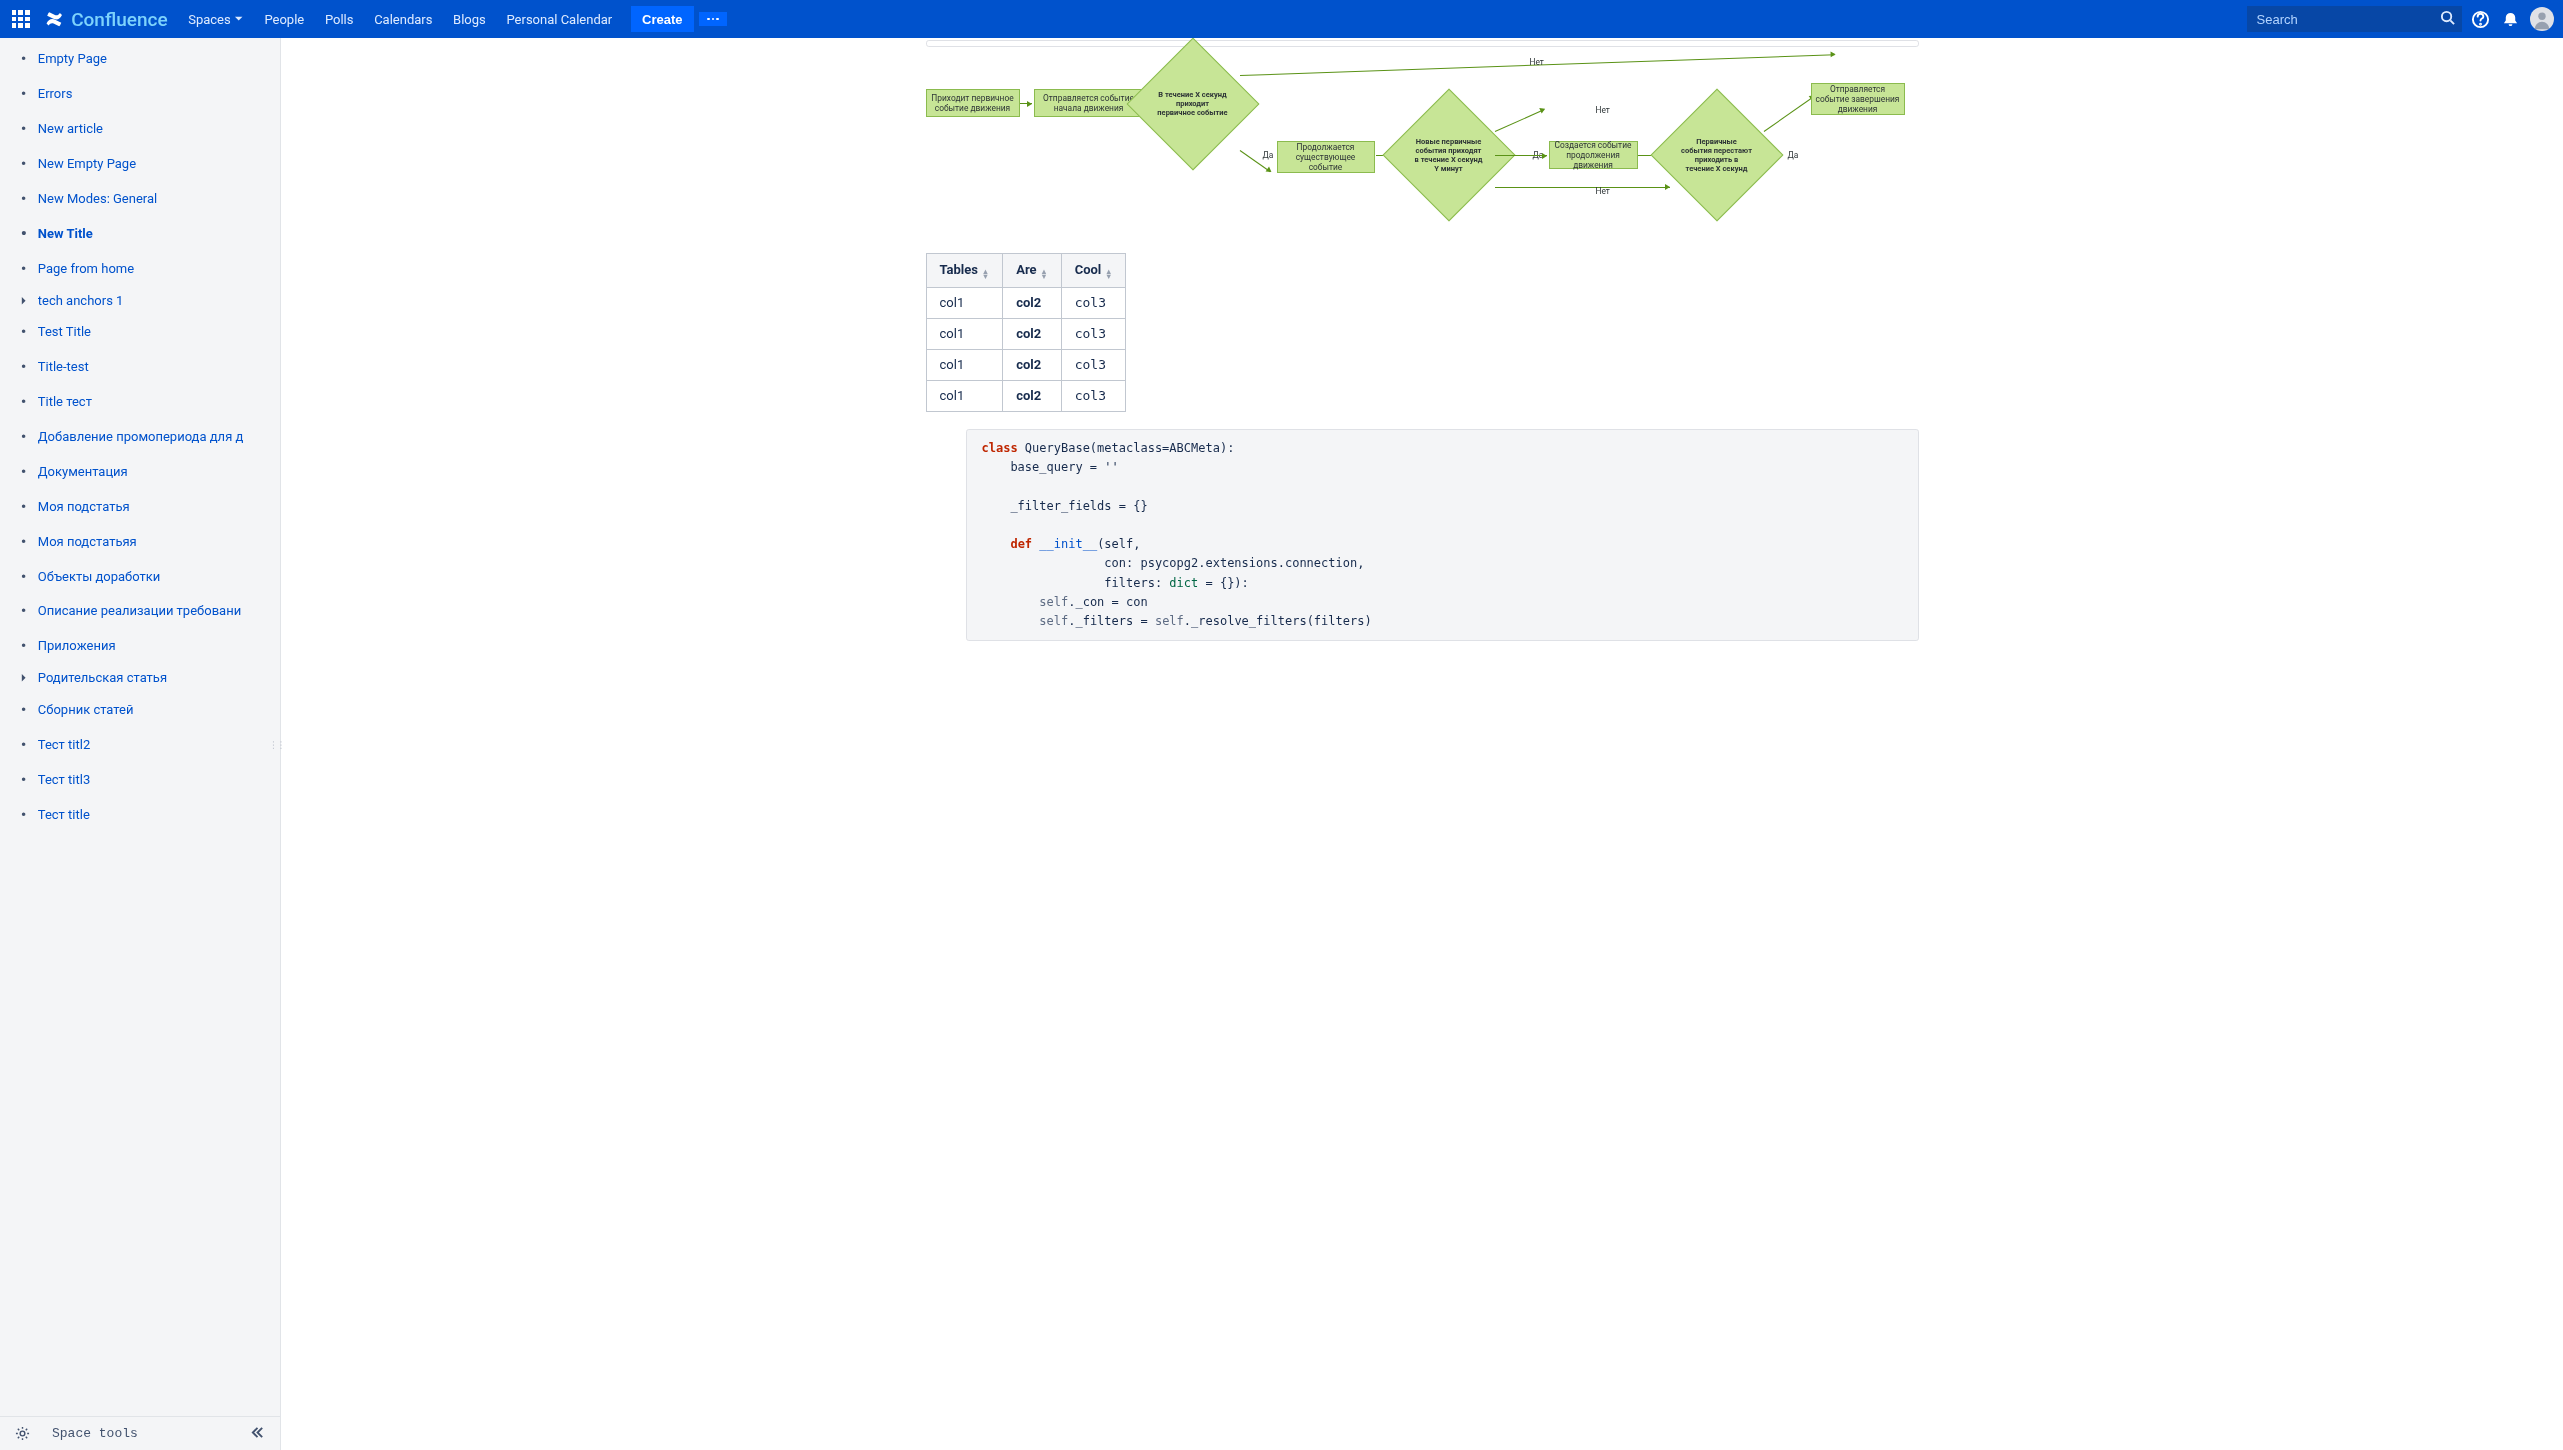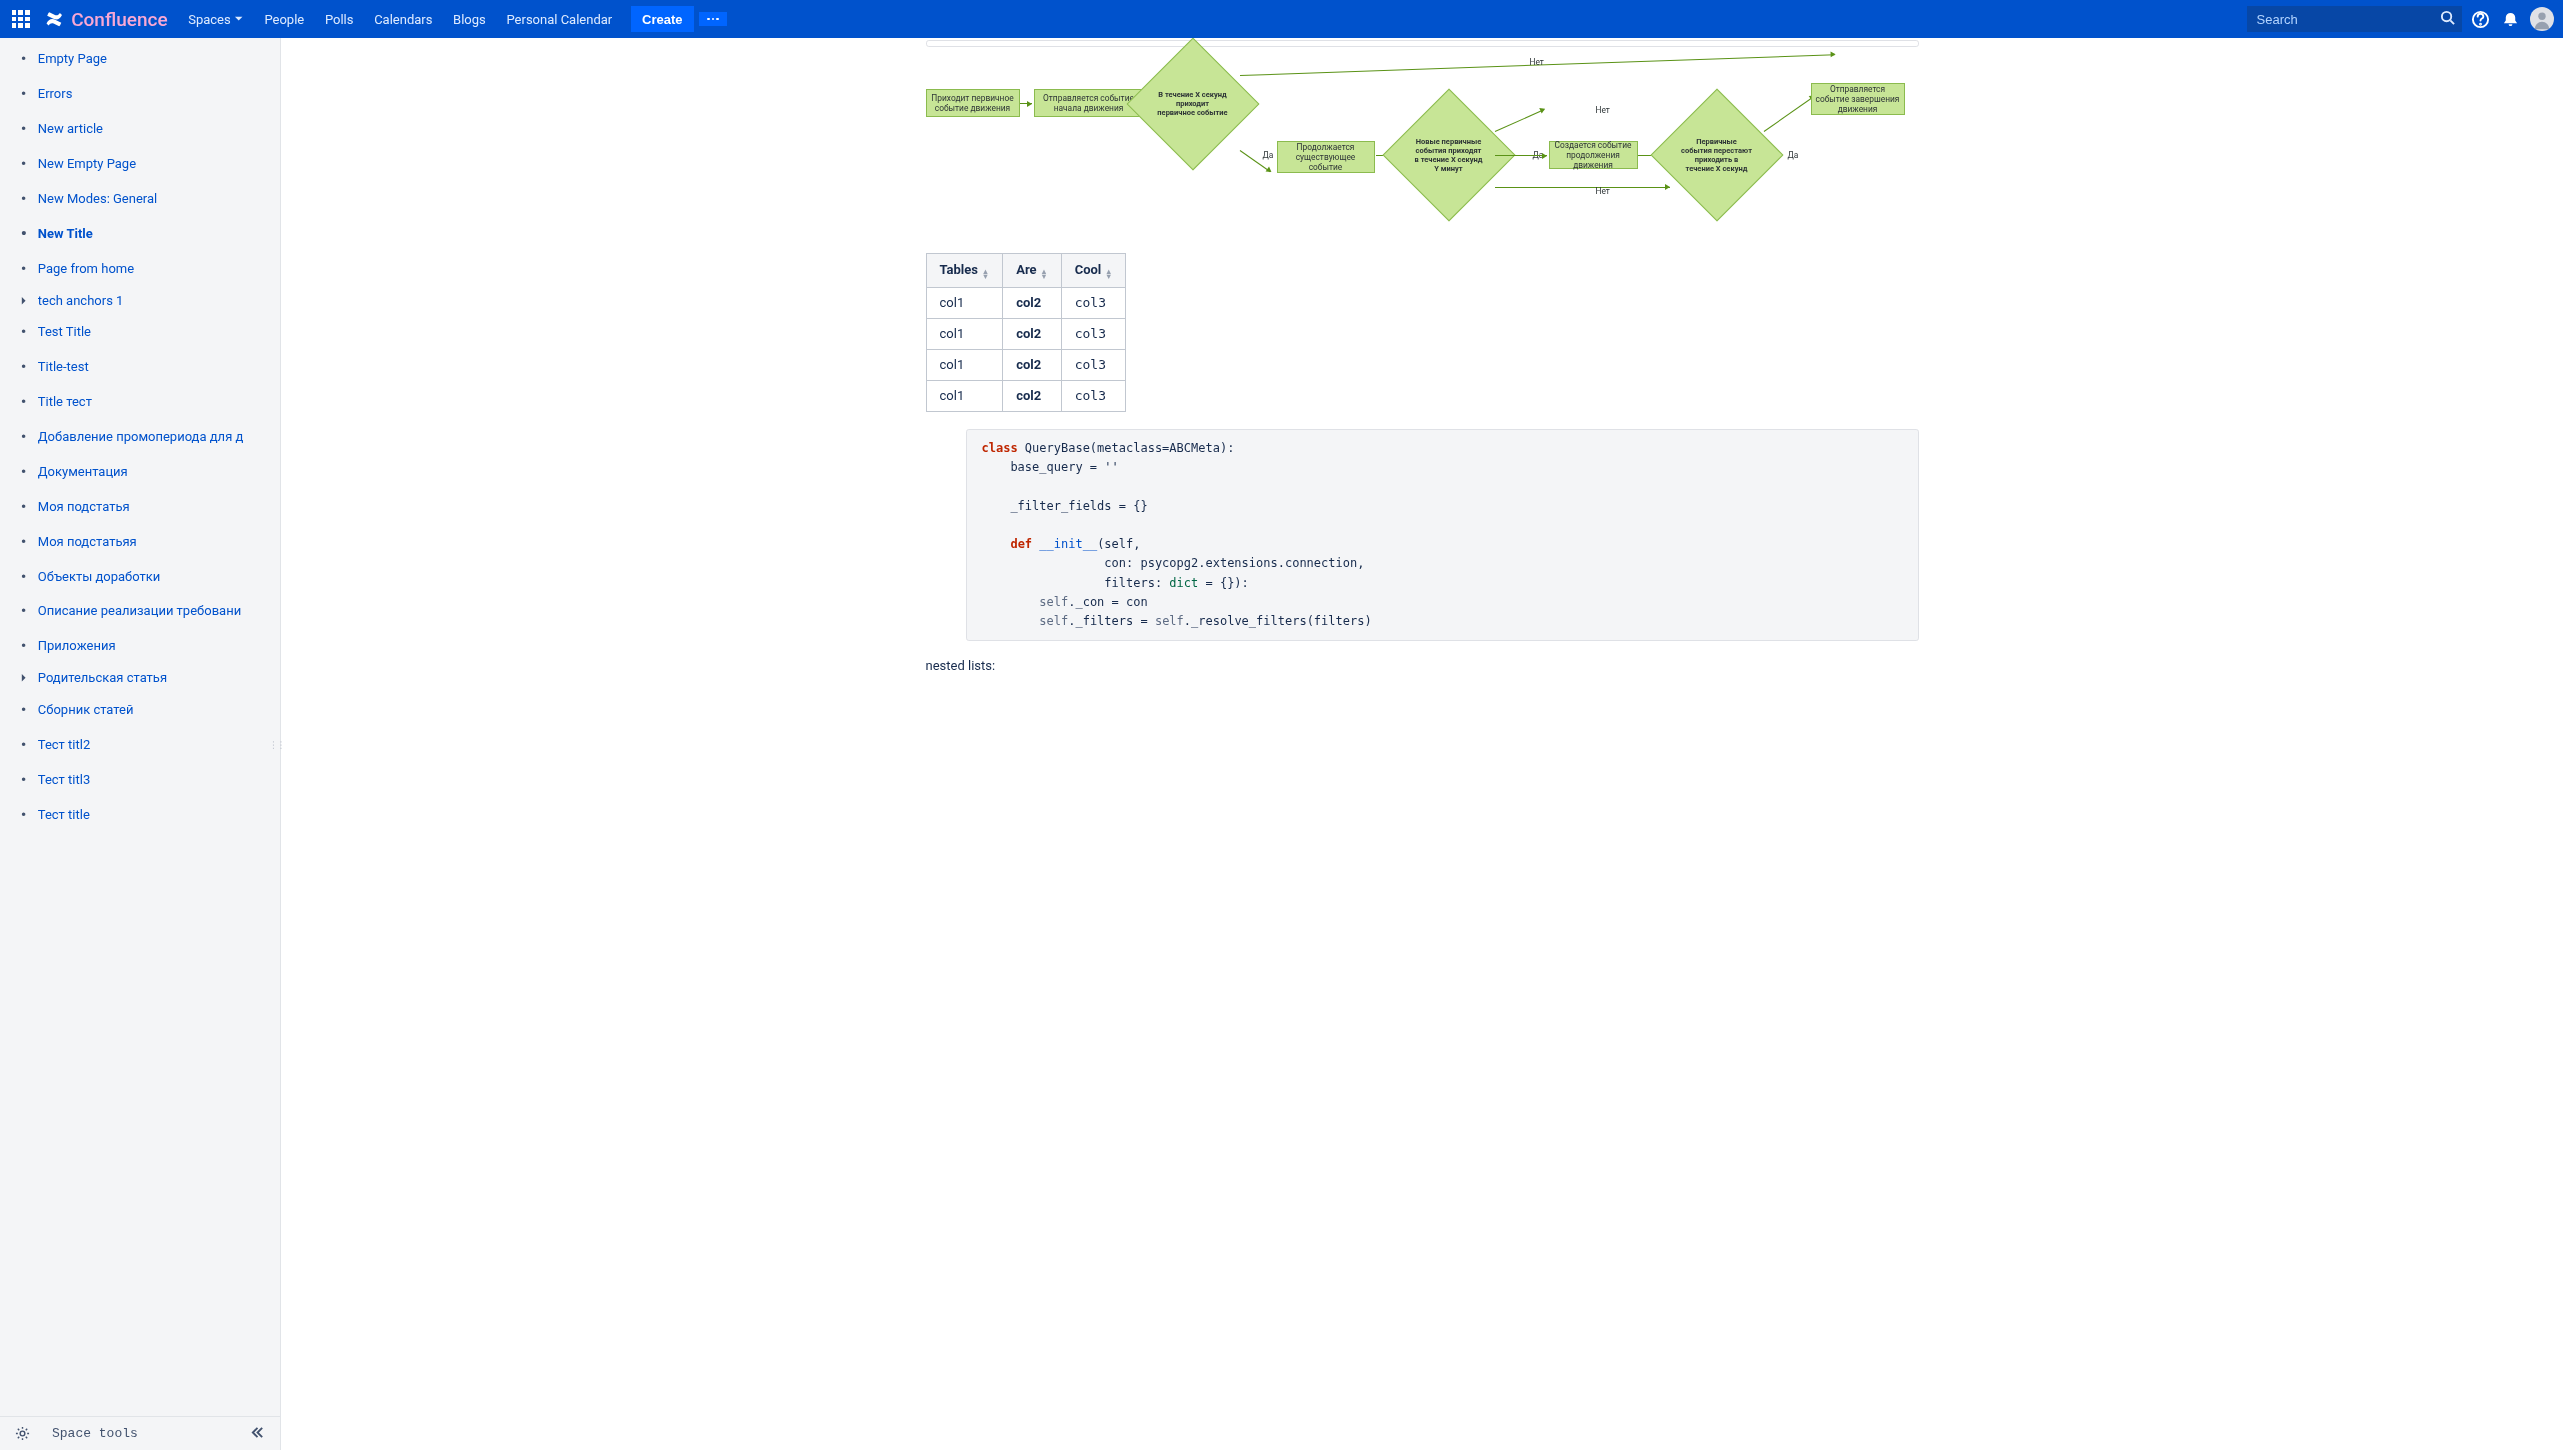--- a/index.html
+++ b/index.html
@@ -9,21 +9,21 @@
   background: #0052cc;
   height: 38px;
   display: flex;
   align-items: center;
   padding: 0 9.4px;
   gap: 3.7px;
 }
 .apps-icon { width: 22.5px; height: 22.5px; display: flex; align-items: center; justify-content: center; cursor: pointer; }
 .apps-grid { display: grid; grid-template-columns: repeat(3,4.7px); grid-template-rows: repeat(3,4.7px); gap: 1.9px; }
 .apps-grid span { background: #fff; width: 4.7px; height: 4.7px; }
-.logo { display: flex; align-items: center; gap: 5.6px; color: #f9a8d4; font-size: 19px; font-weight: 500; margin: 0 7.5px; cursor: pointer; }
+.logo { display: flex; align-items: center; gap: 5.6px; color: #7dd3fc; font-size: 19px; font-weight: 500; margin: 0 7.5px; cursor: pointer; }
 .logo svg { width: 22.5px; height: 22.5px; }
 .nav { display: flex; align-items: center; gap: 1.9px; }
 .nav-item { color: #deebff; padding: 7.5px 9.4px; cursor: pointer; font-size: 13px; display: flex; align-items: center; gap: 3.7px; }
 .chevron { width: 9.4px; height: 9.4px; }
 .create-btn { background: #0065ff; color: #fff; padding: 5.6px 11.2px; font-weight: 600; border: none; cursor: pointer; font-size: 13px; margin-left: 5.6px; }
 .more-btn { background: #0065ff; color: #fff; padding: 5.6px 7.5px; border: none; cursor: pointer; margin-left: 1.9px; display: flex; align-items: center; }
 .more-dots { display: flex; gap: 1.9px; }
 .more-dots span { width: 2.8px; height: 2.8px; background: #fff; border-radius: 50%; }
 .header-right { margin-left: auto; display: flex; align-items: center; gap: 7.5px; }
 .search-box { background: #0747a6; border: none; color: #fff; padding: 5.6px 34px 5.6px 9.4px; width: 215px; font-size: 13px; }
@@ -350,17 +350,16 @@
 <span>    base_query = ''</span>
 
 <span>    _filter_fields = {}</span>
 
 <span>    </span><span class="kw">def</span><span class="fn"> __init__</span><span>(self,</span>
 <span>                 con: psycopg2.extensions.connection,</span>
 <span>                 filters: </span><span class="ty">dict</span><span> = {}):</span>
 <span>        </span><span class="se">self</span><span>._con = con</span>
 <span>        </span><span class="se">self</span><span>._filters = </span><span class="se">self</span><span>._resolve_filters(filters)</span></div>
 
-      <div class="section-label">nested lists:</div>
     </div>
   </div>
 </div>
 
 
 </body></html>

